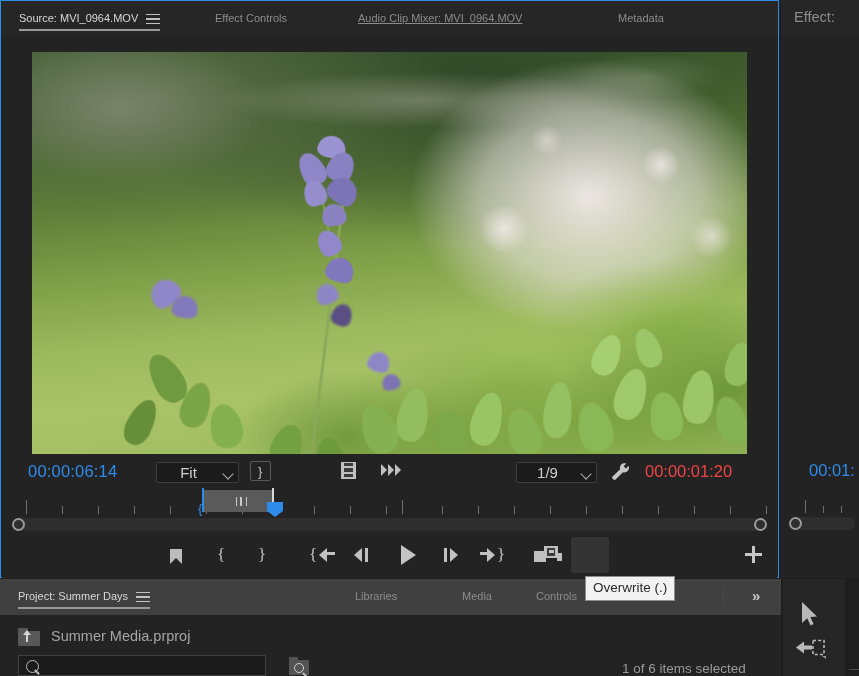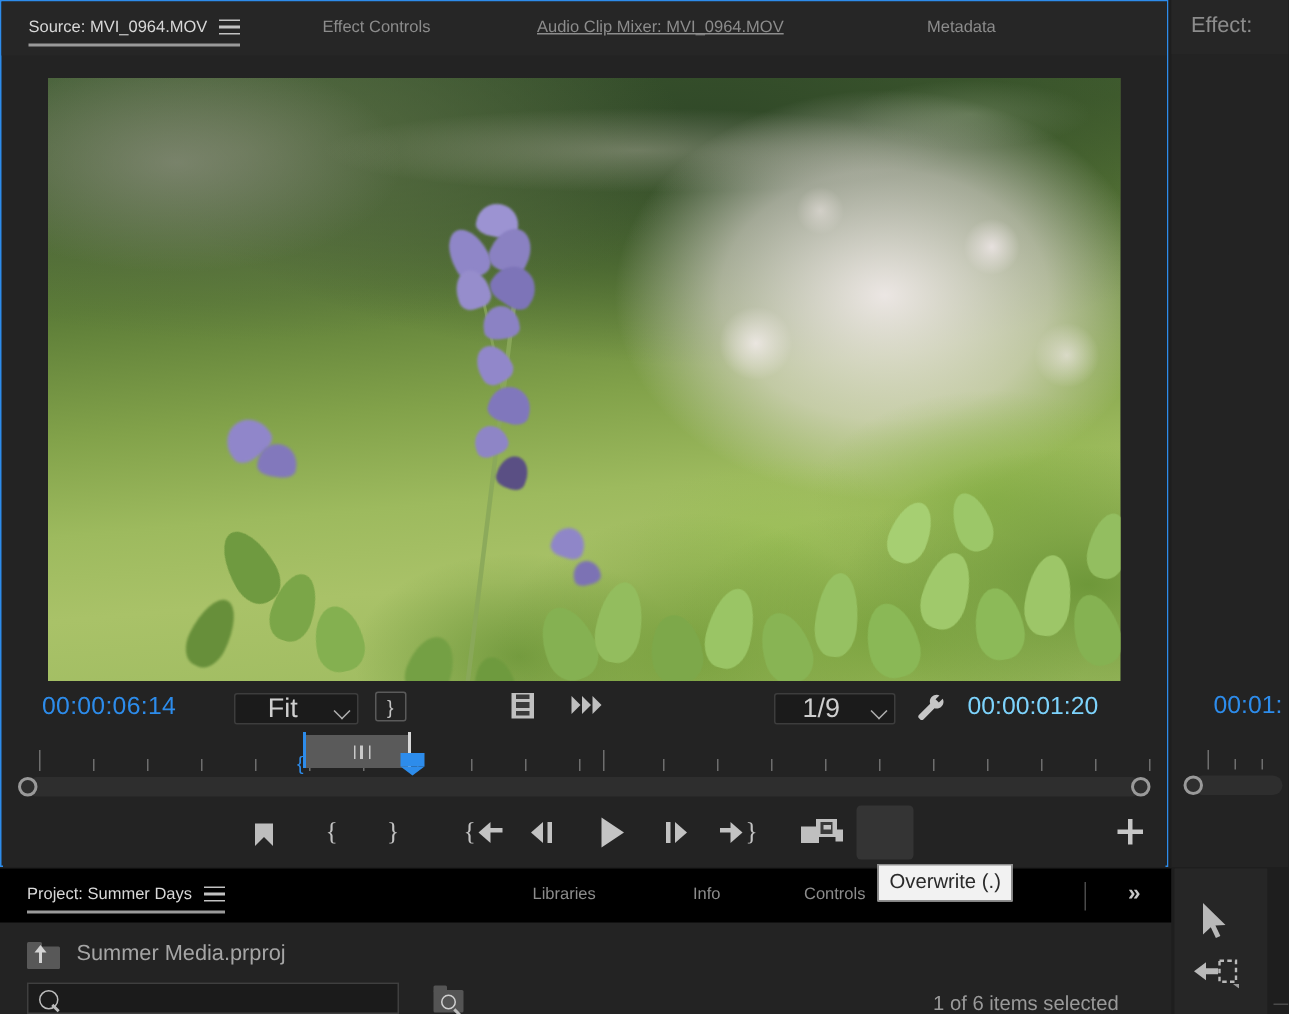--- a/index.html
+++ b/index.html
@@ -84,21 +84,21 @@
   #timecode-in{
     position:absolute;left:26px;top:6px;font-size:16.5px;color:#2d8ceb;
     letter-spacing:.2px;cursor:default;
   }
   .select-box{
     position:absolute;height:21px;background:#1b1b1b;border:1px solid #3d3d3d;
     border-radius:2px;box-sizing:border-box;cursor:default;
   }
   .select-box .sv{
     position:absolute;left:0;right:18px;top:0;line-height:19px;text-align:center;
-    font-size:18px;color:#cfcfcf;
+    font-size:15px;color:#cfcfcf;
   }
   .select-box .chev{
     position:absolute;right:6px;top:7px;width:7px;height:7px;
     border-left:1.4px solid #b0b0b0;border-bottom:1.4px solid #b0b0b0;
     transform:rotate(-45deg);
   }
   #btn-settings-brace{
     position:absolute;left:249px;top:460px;width:21px;height:20px;
     border:1px solid #5a5a5a;border-radius:2px;box-sizing:border-box;cursor:default;
   }
@@ -119,21 +119,21 @@
     box-shadow:0 11px 0 0 #3a3a3a;
   }
   #icon-multicam{
     position:absolute;left:380px;top:463px;width:22px;height:13px;cursor:default;
   }
   .tri-r{
     position:absolute;width:0;height:0;border-left:7px solid #c0c0c0;
     border-top:6.5px solid transparent;border-bottom:6.5px solid transparent;
   }
   #timecode-out{
-    position:absolute;left:643px;top:6px;font-size:16.5px;color:#7dd3fc;cursor:default;
+    position:absolute;left:643px;top:6px;font-size:16.5px;color:#ef4444;cursor:default;
   }
   #icon-wrench{
     position:absolute;left:610px;top:461px;width:20px;height:19px;cursor:default;
   }
 
   
   #scrub-area{
     position:absolute;left:1px;right:1px;top:489px;height:44px;background:#232323;
   }
   #ticks{position:absolute;left:0;right:0;top:10px;height:14px;}
@@ -237,21 +237,21 @@
   #program-ticks .t{position:absolute;bottom:0;width:1px;background:#6e6e6e;}
   #program-zoom{
     position:absolute;left:14px;right:4px;top:517px;height:13px;background:#2e2e2e;border-radius:7px;
   }
 
   
   #project-panel{
     position:absolute;left:0;top:579px;width:781px;height:97px;background:#232323;
   }
   #project-tabbar{
-    position:absolute;left:0;top:0;right:0;height:36px;background:#000000;
+    position:absolute;left:0;top:0;right:0;height:36px;background:#404040;
   }
   #overflow-divider{
     position:absolute;left:723px;top:9px;width:1px;height:19px;background:#4a4a4a;
   }
   #btn-overflow{
     position:absolute;left:752px;top:8px;font-size:15px;color:#c8c8c8;
     font-weight:bold;cursor:default;letter-spacing:-1px;
   }
   #icon-folder-up{
     position:absolute;left:18px;top:628px;width:22px;height:18px;cursor:default;
@@ -541,21 +541,21 @@
 <div id="project-panel">
   <div id="project-tabbar">
     <div class="tab active" style="left:18px;">
       <span>Project: Summer Days</span><span class="tab-menu-icon"><i></i><i></i><i></i></span>
       <span class="tab-underline"></span>
     </div>
     <div class="tab" style="left:355px;">
       <span>Libraries</span>
     </div>
     <div class="tab" style="left:462px;">
-      <span>Info</span>
+      <span>Media</span>
     </div>
     <div class="tab" style="left:536px;">
       <span>Controls</span>
     </div>
     <div class="tab" style="left:628px;">
       <span>Markers</span>
     </div>
     <div id="overflow-divider"></div>
     <div id="btn-overflow">»</div>
   </div>

